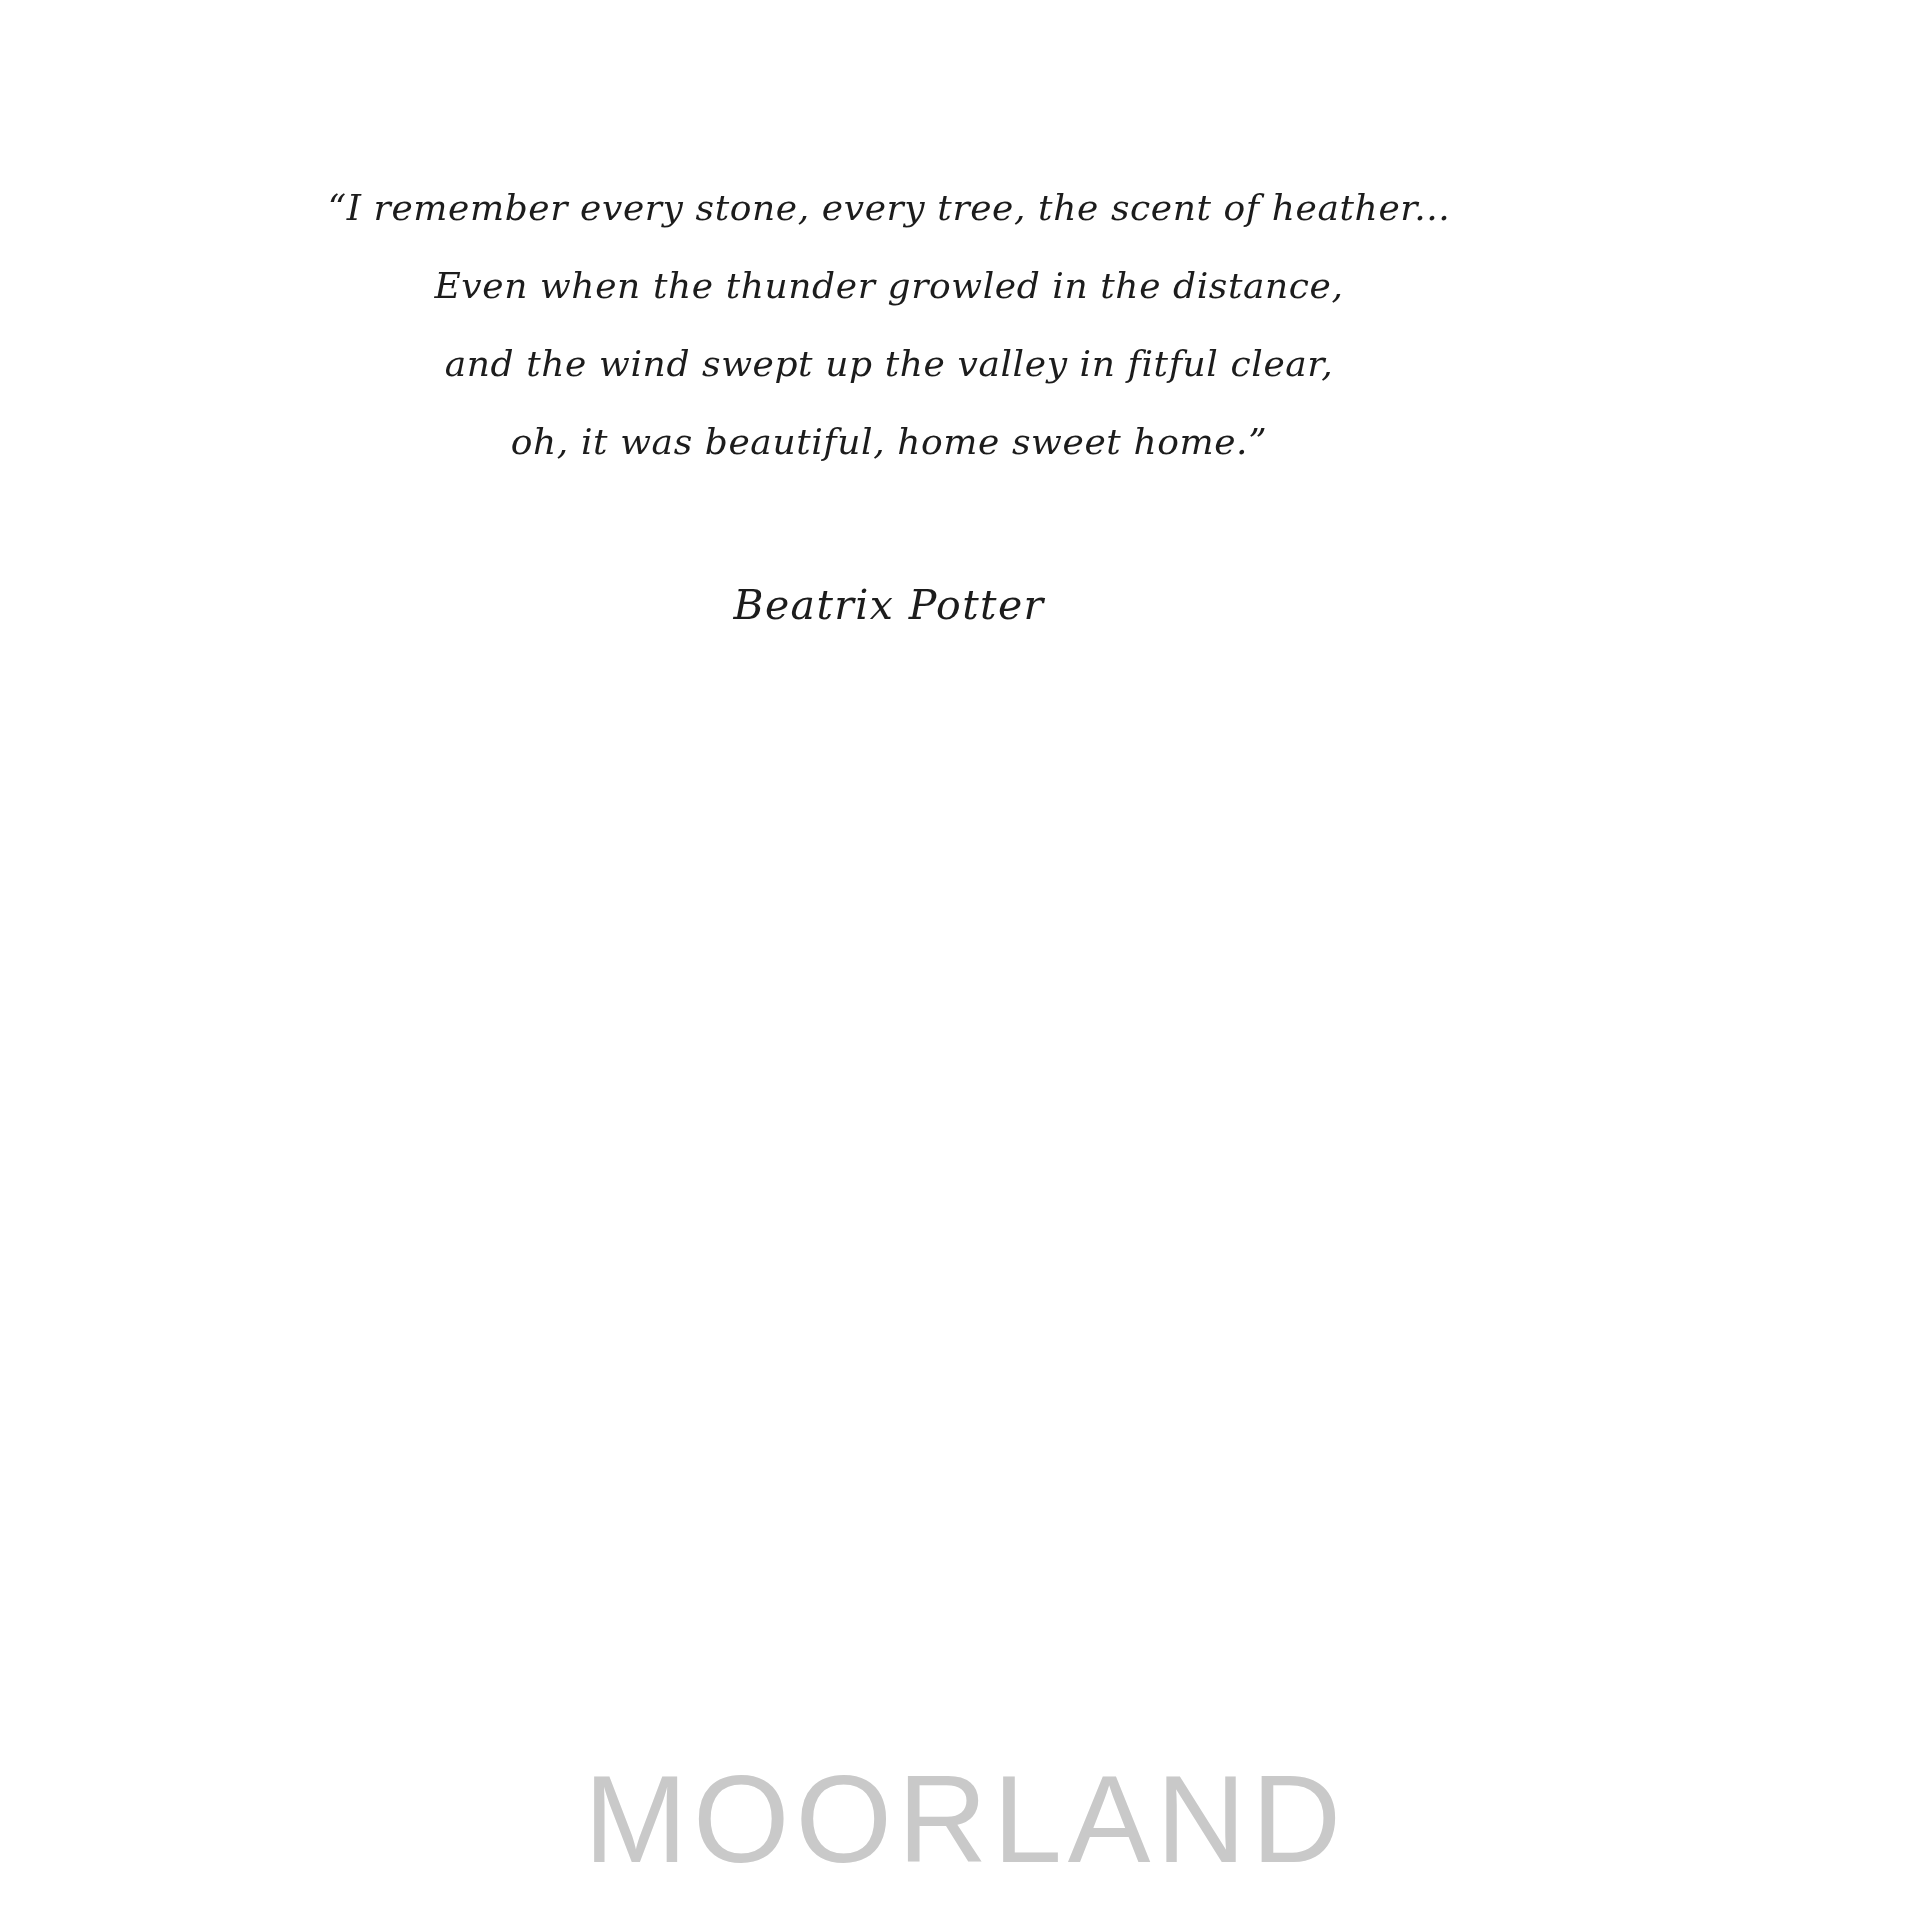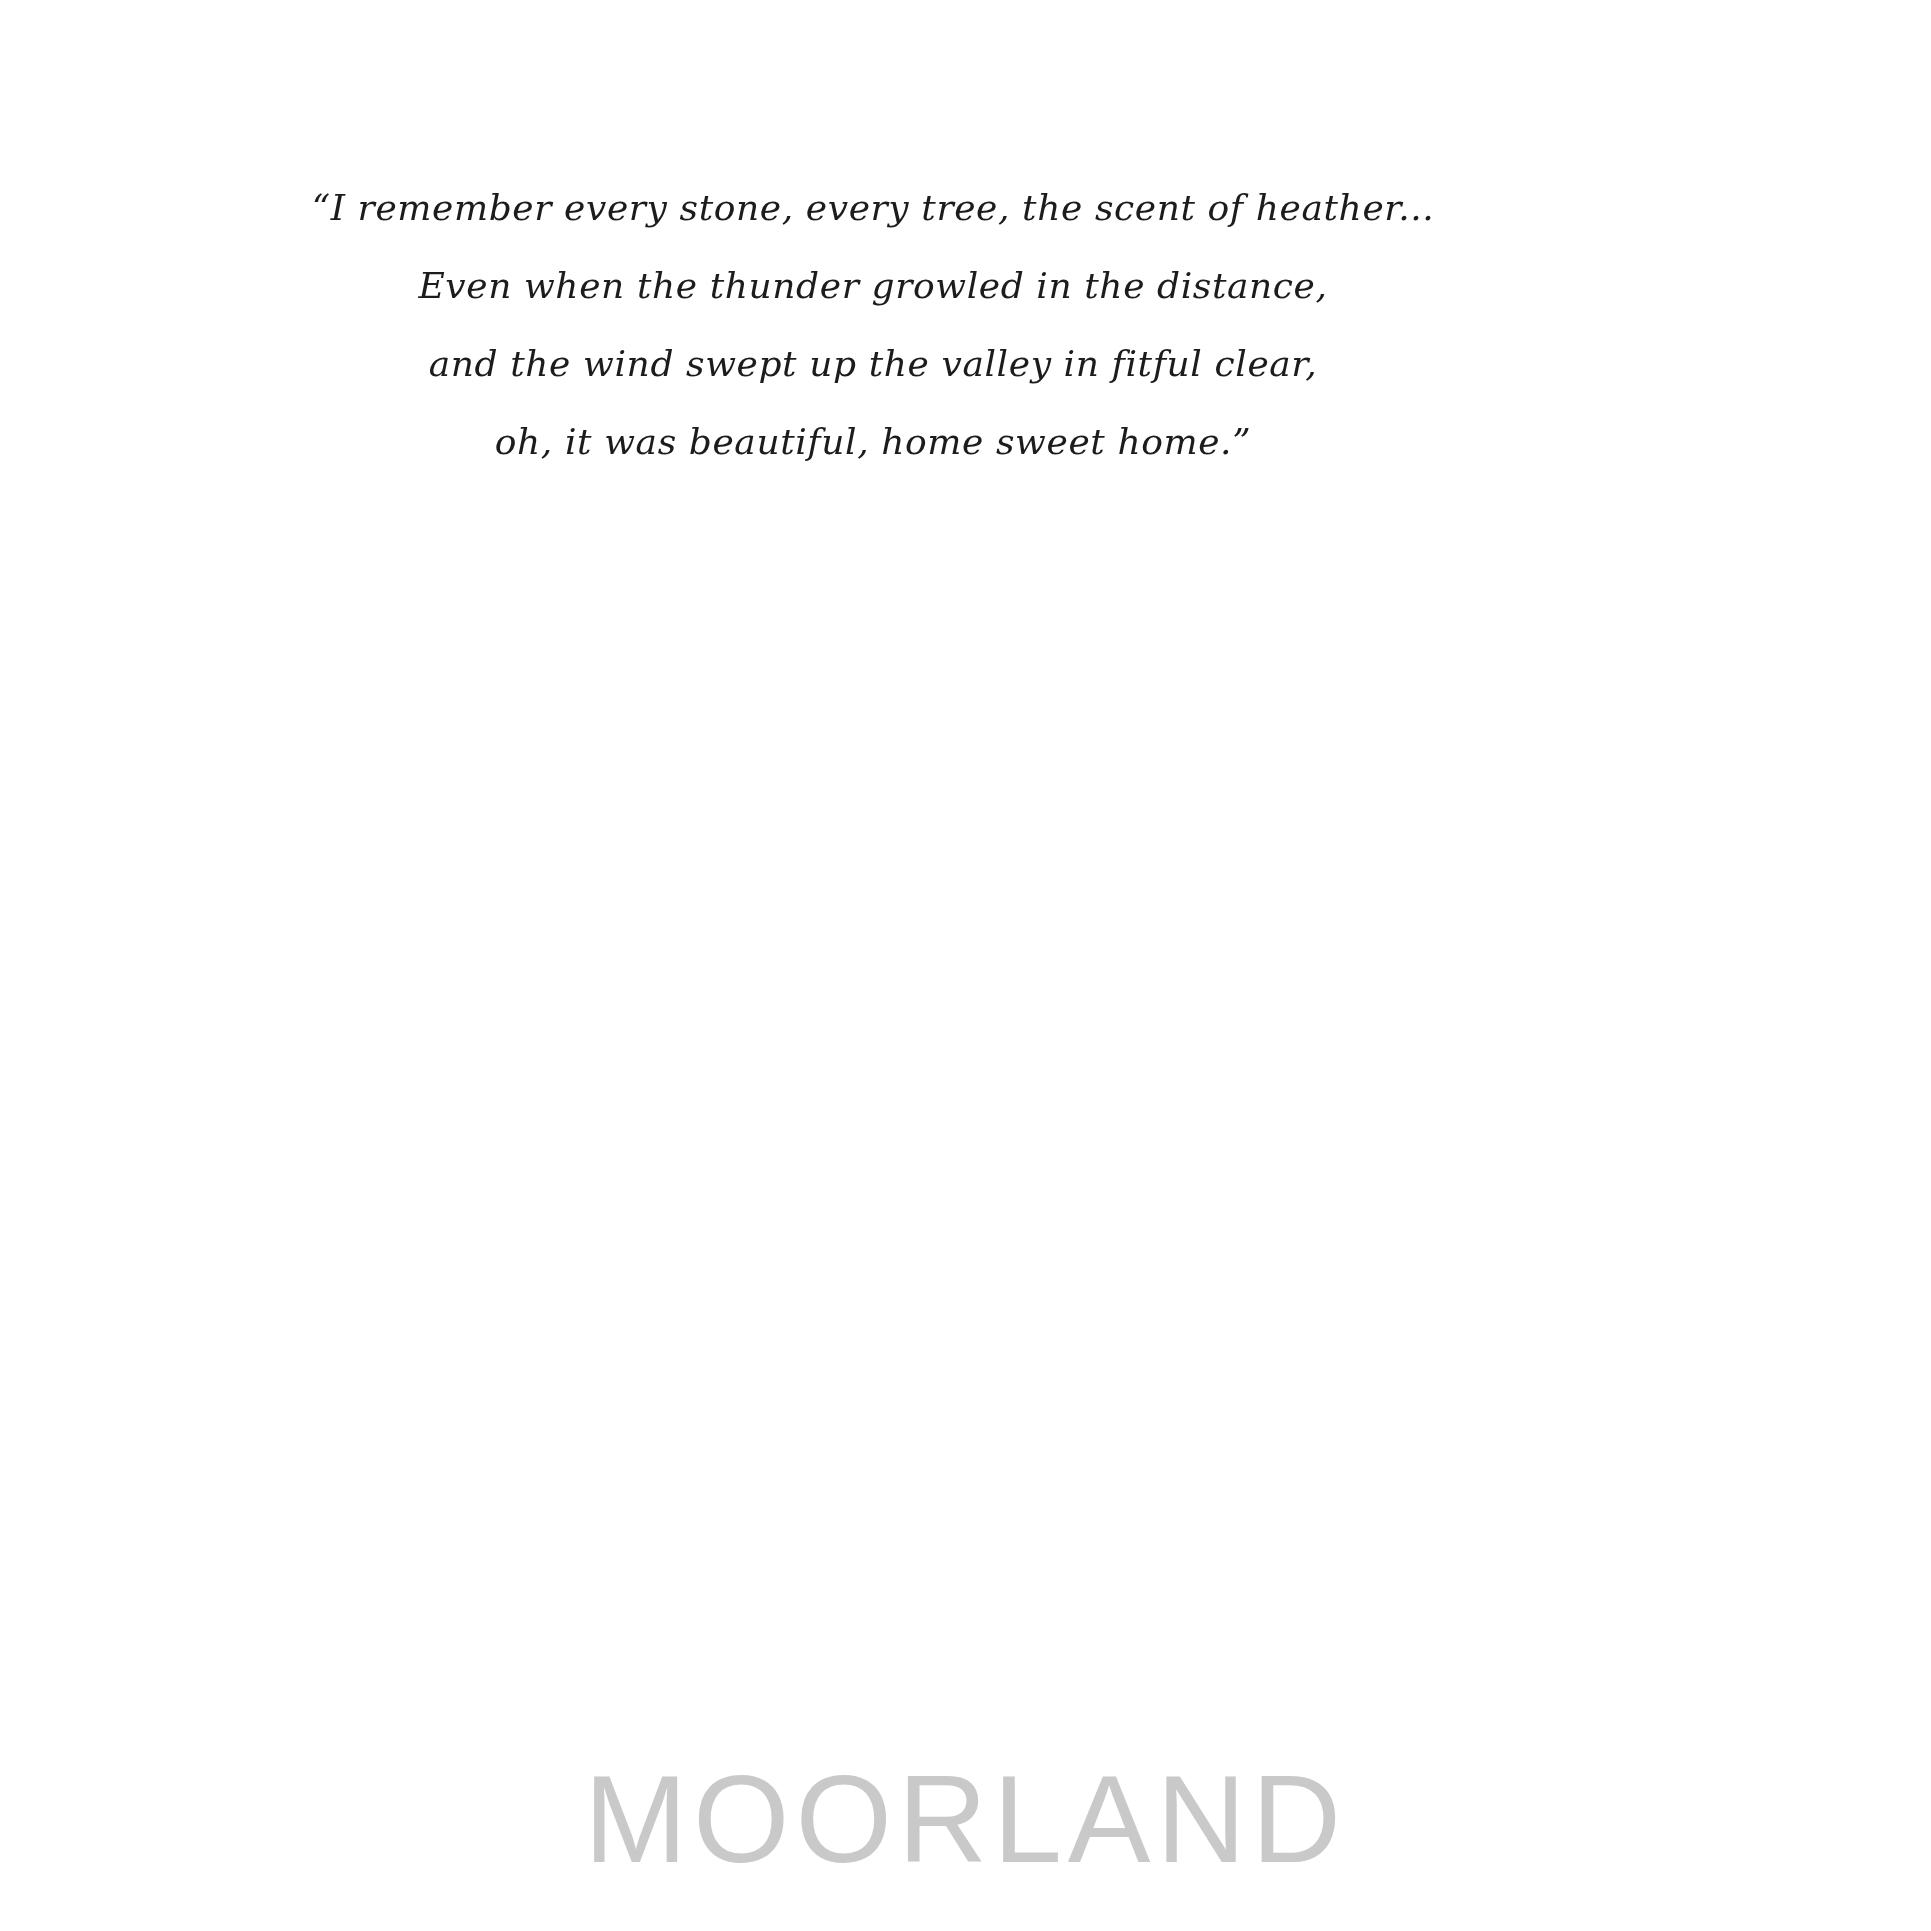--- a/index.html
+++ b/index.html
@@ -18,21 +18,21 @@
   .page {
     position: absolute;
     inset: 0;
     background: #ffffff;
   }
 
   
   .quote-block {
     position: absolute;
     top: 169px;
-    left: 0;
+    left: 16px;
     width: 1746px;
     text-align: center;
   }
 
   .quote-line {
     font-family: "DejaVu Serif", "Liberation Serif", serif;
     font-style: italic;
     font-size: 36px;
     line-height: 78px;
     letter-spacing: 0.6px;
@@ -81,20 +81,21 @@
 </head>
 <body>
 
 <div class="page">
 
   <div class="quote-block">
     <div class="quote-line">“I remember every stone, every tree, the scent of heather...</div>
     <div class="quote-line">Even when the thunder growled in the distance,</div>
     <div class="quote-line">and the wind swept up the valley in fitful clear,</div>
     <div class="quote-line">oh, it was beautiful, home sweet home.”</div>
+    <div class="quote-attribution">Beatrix Potter</div>
   </div>
 
   <div class="product-block">
     <div class="product-name">MOORLAND</div>
   </div>
 
 </div>
 
 
 </body></html>

